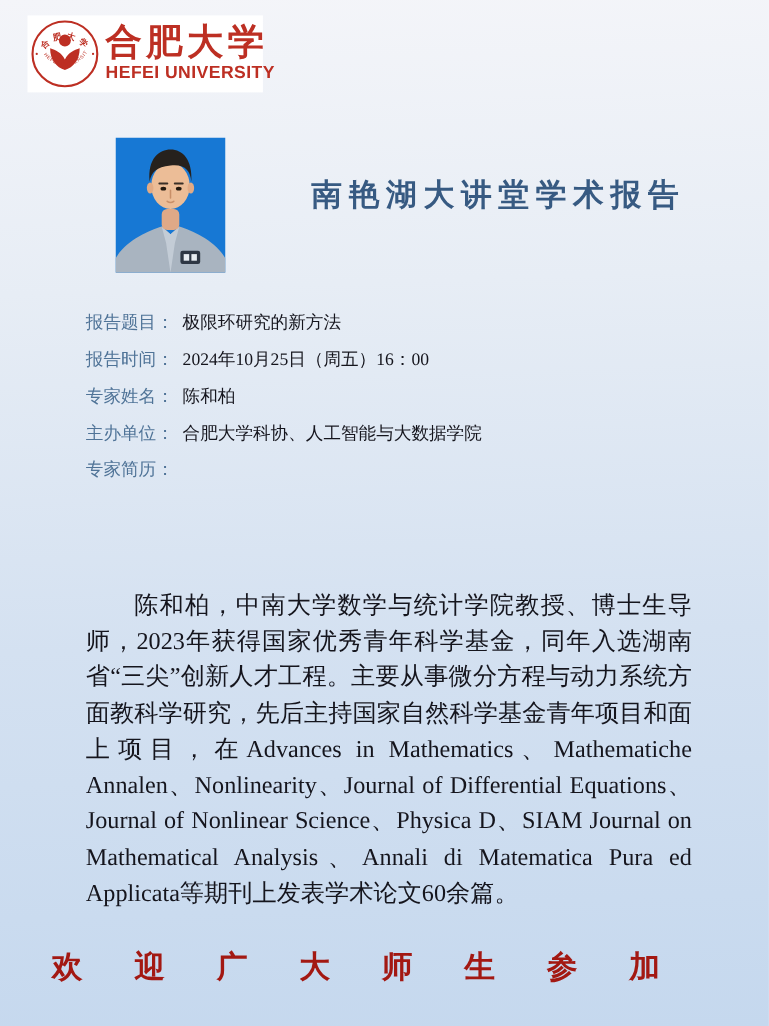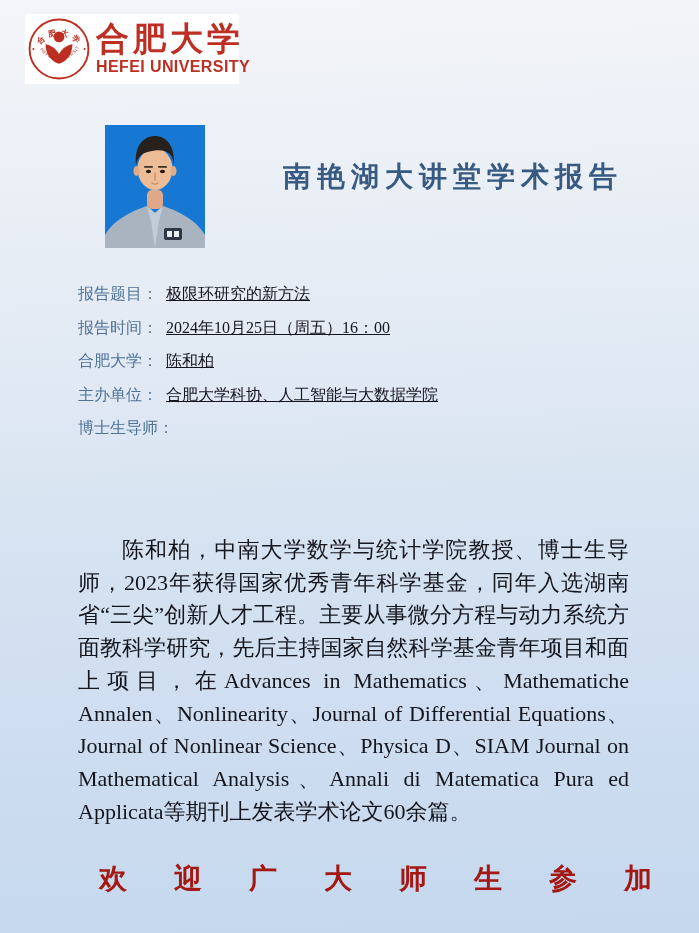--- a/index.html
+++ b/index.html
@@ -71,40 +71,40 @@
     left: 78px; top: 277px;
     width: 552px;
   }
   .field-row {
     display: flex;
     font-size: 16px;
     line-height: 33.5px;
     white-space: nowrap;
   }
   .field-label { color: #4f7397; flex: 0 0 auto; }
-  .field-value { color: #15151d; margin-left: 8px; text-decoration: underline; }
+  .field-value { color: #15151d; margin-left: 8px; }
 
   
   .bio {
     position: absolute;
     left: 78px; top: 506px;
     width: 551px;
     font-size: 22px;
     line-height: 32.7px;
     color: #15151d;
     text-align: justify;
     text-indent: 2em;
     margin-top: 28px;
   }
 
   
   .welcome {
     position: absolute;
     left: 0; right: 0; top: 860px;
-    text-align: right;
+    text-align: left;
     font-size: 28px;
     font-weight: bold;
     color: #a31812;
     letter-spacing: 47px;
     text-indent: 47px;
     white-space: nowrap;
   }
 </style>
 </head>
 <body>
@@ -171,29 +171,29 @@
   <div class="details">
     <div class="field-row">
       <span class="field-label">报告题目：</span>
       <span class="field-value">极限环研究的新方法</span>
     </div>
     <div class="field-row">
       <span class="field-label">报告时间：</span>
       <span class="field-value">2024年10月25日（周五）16：00</span>
     </div>
     <div class="field-row">
-      <span class="field-label">合肥大学：</span>
+      <span class="field-label">专家姓名：</span>
       <span class="field-value">陈和柏</span>
     </div>
     <div class="field-row">
       <span class="field-label">主办单位：</span>
       <span class="field-value">合肥大学科协、人工智能与大数据学院</span>
     </div>
     <div class="field-row">
-      <span class="field-label">博士生导师：</span>
+      <span class="field-label">专家简历：</span>
       <span class="field-value"></span>
     </div>
   </div>
 
   <div class="bio">陈和柏，中南大学数学与统计学院教授、博士生导师，2023年获得国家优秀青年科学基金，同年入选湖南省“三尖”创新人才工程。主要从事微分方程与动力系统方面教科学研究，先后主持国家自然科学基金青年项目和面上项目，在Advances in Mathematics、Mathematiche Annalen、Nonlinearity、Journal of Differential Equations、Journal of Nonlinear Science、Physica D、SIAM Journal on Mathematical Analysis、Annali di Matematica Pura ed Applicata等期刊上发表学术论文60余篇。</div>
 
   <div class="welcome">欢迎广大师生参加</div>
 
 </div>
 

